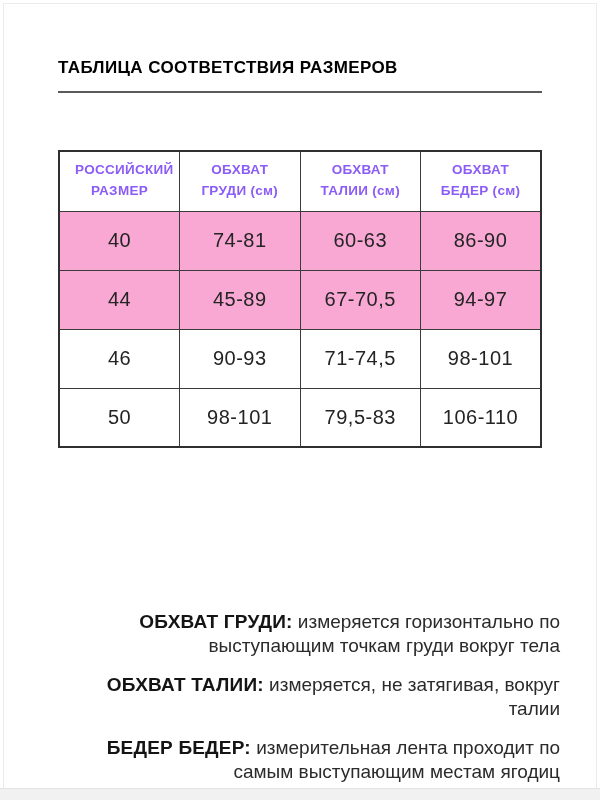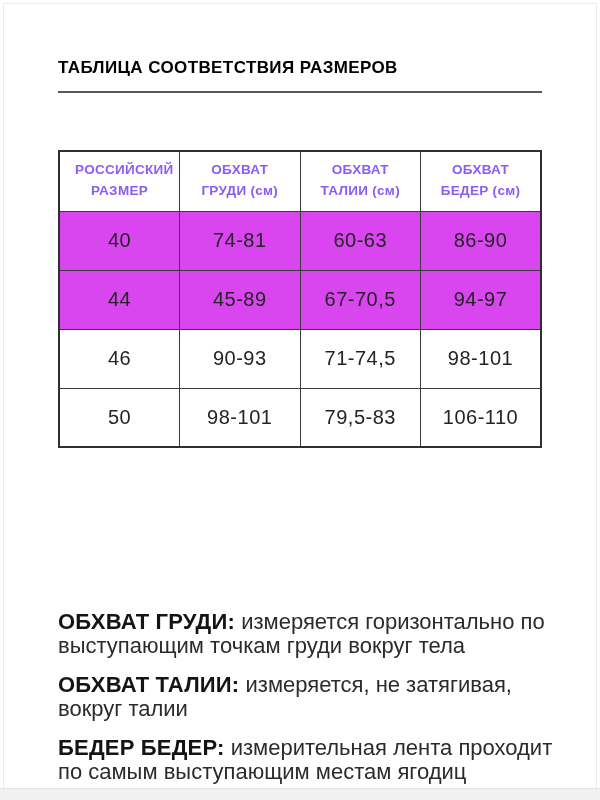--- a/index.html
+++ b/index.html
@@ -71,32 +71,33 @@
   }
   table.size-table td {
     height: 59px;
     font-size: 20px;
     font-weight: 400;
     color: #242424;
     letter-spacing: 0.5px;
     background: #ffffff;
   }
   table.size-table tbody tr.shaded td {
-    background: #d946ef;
+    background: #f9a8d4;
   }
   .notes {
     position: absolute;
     left: 0; top: 610px;
     width: 502px;
   }
   .note {
-    font-size: 22px;
+    font-size: 19px;
     line-height: 24px;
     color: #2b2b2b;
     margin-bottom: 15px;
+    text-align: right;
   }
   .note b {
     color: #141414;
     letter-spacing: 0.2px;
   }
 </style>
 </head>
 <body>
 
 <div class="page-frame"></div>

